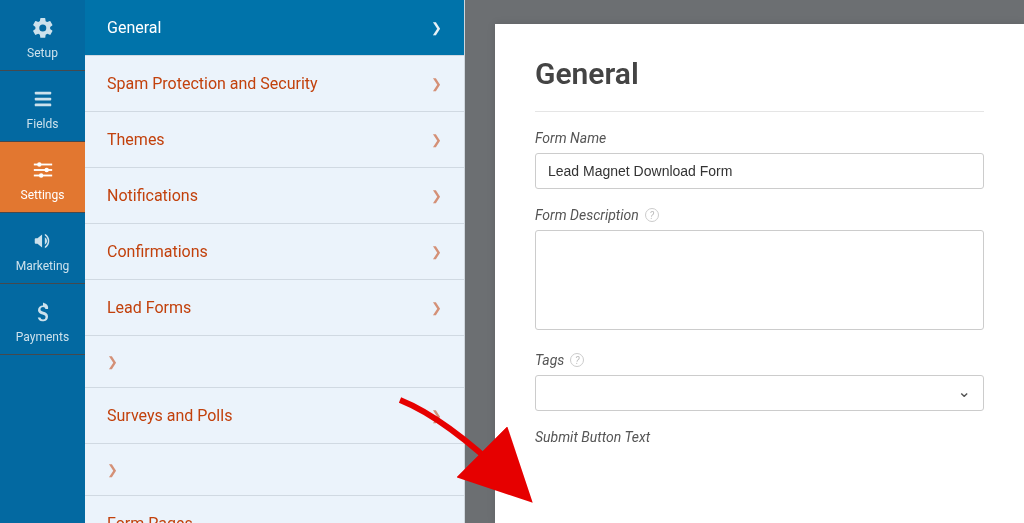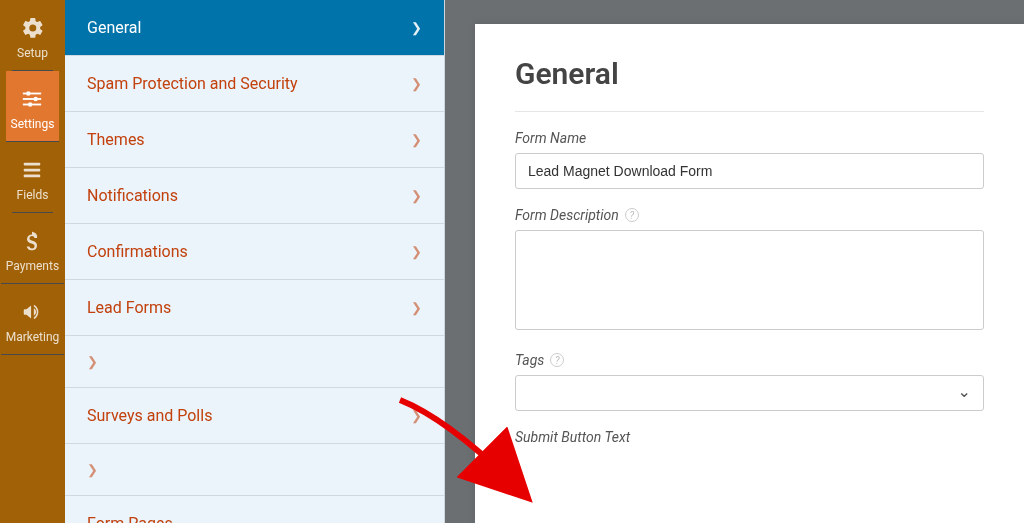--- a/index.html
+++ b/index.html
@@ -1,17 +1,17 @@
 <!DOCTYPE html>
 <html><head>
   <meta charset="utf-8">
   <style>
     * { margin: 0; padding: 0; box-sizing: border-box; }
     body { font-family: -apple-system, BlinkMacSystemFont, "Segoe UI", Roboto, Helvetica, Arial, sans-serif; width: 1024px; height: 523px; overflow: hidden; display: flex; }
-    .navcol { width: 65px; background: #a16207; display: flex; flex-direction: column; align-items: center; }
+    .navcol { width: 85px; background: #0369a1; display: flex; flex-direction: column; }
     .nav-item { display: flex; flex-direction: column; align-items: center; justify-content: center; padding: 15px 5px 10px 5px; cursor: pointer; color: #ffffffcc; border-bottom: 1px solid #46494d; }
     .nav-item.active { background: #e27730; color: #fff; }
     .nav-item .icon { width: 26px; height: 26px; display: flex; align-items: center; justify-content: center; margin-bottom: 5px; }
     .nav-item .label { font-size: 12px; text-align: center; }
     .submenu { width: 380px; background: #ebf3fb; border-right: 1px solid #cfd7de; display: flex; flex-direction: column; }
     .sub-item { padding: 18px 22px; border-bottom: 1px solid #d0d9e2; cursor: pointer; display: flex; justify-content: space-between; align-items: center; color: #c2410c; font-size: 16px; }
     .sub-item.active { background: #0073aa; color: #fff; }
     .sub-item .chev { color: inherit; opacity: .55; font-size: 13px; }
     .sub-item.active .chev { opacity: .9; }
     .workspace { flex: 1; background: #6c6f72; padding: 0; position: relative; }
@@ -31,58 +31,58 @@
 
 <nav class="navcol">
   <div class="nav-item">
     <span class="icon">
       <svg viewBox="0 0 24 24" width="24" height="24" fill="currentColor">
           <path d="M19.14,12.94a7,7,0,0,0,.05-.94,7,7,0,0,0-.05-.94l2.11-1.65a.5.5,0,0,0,.12-.64l-2-3.46a.5.5,0,0,0-.6-.22l-2.49,1a7,7,0,0,0-1.63-.94l-.38-2.65A.5.5,0,0,0,13.78,2H9.78a.5.5,0,0,0-.49.42L8.91,5.07a7,7,0,0,0-1.63.94l-2.49-1a.5.5,0,0,0-.6.22l-2,3.46a.5.5,0,0,0,.12.64L4.42,11a7,7,0,0,0,0,1.88L2.31,14.53a.5.5,0,0,0-.12.64l2,3.46a.5.5,0,0,0,.6.22l2.49-1a7,7,0,0,0,1.63.94l.38,2.65a.5.5,0,0,0,.49.42h4a.5.5,0,0,0,.49-.42l.38-2.65a7,7,0,0,0,1.63-.94l2.49,1a.5.5,0,0,0,.6-.22l2-3.46a.5.5,0,0,0-.12-.64ZM11.78,15.5A3.5,3.5,0,1,1,15.28,12,3.5,3.5,0,0,1,11.78,15.5Z"></path>
         </svg>
     </span>
     <span class="label">Setup</span>
   </div>
+  <div class="nav-item">
+    <span class="icon">
+      <svg viewBox="0 0 24 24" width="22" height="22" fill="currentColor">
+          <rect x="3" y="4" width="18" height="3" rx="1"></rect>
+          <rect x="3" y="10.5" width="18" height="3" rx="1"></rect>
+          <rect x="3" y="17" width="18" height="3" rx="1"></rect>
+        </svg>
+    </span>
+    <span class="label">Fields</span>
+  </div>
   <div class="nav-item active">
     <span class="icon">
       <svg viewBox="0 0 24 24" width="22" height="22" fill="currentColor">
           <rect x="2" y="5" width="20" height="2"></rect>
           <circle cx="8" cy="6" r="2.4"></circle>
           <rect x="2" y="11" width="20" height="2"></rect>
           <circle cx="16" cy="12" r="2.4"></circle>
           <rect x="2" y="17" width="20" height="2"></rect>
           <circle cx="10" cy="18" r="2.4"></circle>
         </svg>
     </span>
     <span class="label">Settings</span>
   </div>
   <div class="nav-item">
     <span class="icon">
       <svg viewBox="0 0 24 24" width="22" height="22" fill="currentColor">
-          <rect x="3" y="4" width="18" height="3" rx="1"></rect>
-          <rect x="3" y="10.5" width="18" height="3" rx="1"></rect>
-          <rect x="3" y="17" width="18" height="3" rx="1"></rect>
+          <path d="M3 10v4a1 1 0 001 1h2l5 4V5l-5 4H4a1 1 0 00-1 1zm13.5 2a4.5 4.5 0 00-2.5-4v8a4.5 4.5 0 002.5-4zm-2.5-8v2.1a7 7 0 010 11.8V20a9 9 0 000-16z"></path>
         </svg>
     </span>
-    <span class="label">Fields</span>
+    <span class="label">Marketing</span>
   </div>
   <div class="nav-item">
     <span class="icon">
       <svg viewBox="0 0 24 24" width="20" height="20" fill="currentColor">
           <path d="M12 1v3.07A6 6 0 006 10c0 2.9 2.48 4.27 5.4 5.1 2.6.73 3.6 1.36 3.6 2.9a3 3 0 01-3 3 3.23 3.23 0 01-3.2-2.5H5.73A6.1 6.1 0 0011 23v0h2v0a6 6 0 005-6c0-3.22-2.76-4.5-5.6-5.3-2.34-.64-3.4-1.28-3.4-2.7A3 3 0 0112 6a3.1 3.1 0 013 2.5h3.06A6.1 6.1 0 0013 1.07V1h-1z"></path>
         </svg>
     </span>
     <span class="label">Payments</span>
-  </div>
-  <div class="nav-item">
-    <span class="icon">
-      <svg viewBox="0 0 24 24" width="22" height="22" fill="currentColor">
-          <path d="M3 10v4a1 1 0 001 1h2l5 4V5l-5 4H4a1 1 0 00-1 1zm13.5 2a4.5 4.5 0 00-2.5-4v8a4.5 4.5 0 002.5-4zm-2.5-8v2.1a7 7 0 010 11.8V20a9 9 0 000-16z"></path>
-        </svg>
-    </span>
-    <span class="label">Marketing</span>
   </div>
 </nav>
 
 <aside class="submenu">
   <div class="sub-item active">
     <span>General</span>
     <span class="chev">❯</span>
   </div>
   <div class="sub-item">
     <span>Spam Protection and Security</span>

